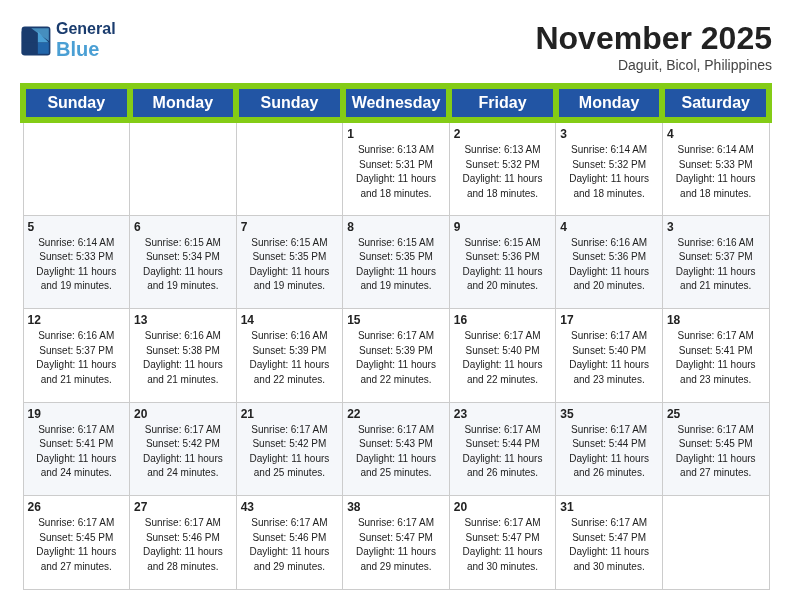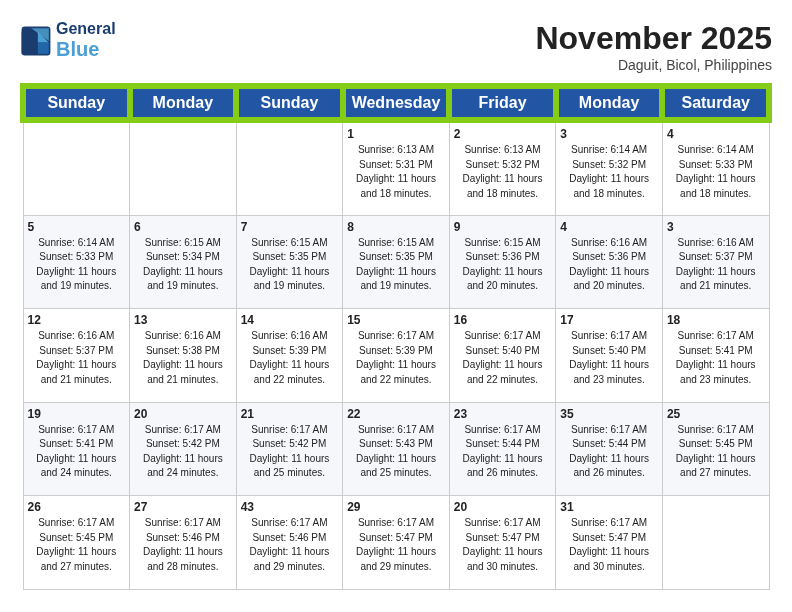--- a/index.html
+++ b/index.html
@@ -246,21 +246,21 @@
           </td>
           <td>
             <div class="day-number">27</div>
             <div class="cell-info">Sunrise: 6:17 AM<br>Sunset: 5:46 PM<br>Daylight: 11 hours<br>and 28 minutes.</div>
           </td>
           <td>
             <div class="day-number">43</div>
             <div class="cell-info">Sunrise: 6:17 AM<br>Sunset: 5:46 PM<br>Daylight: 11 hours<br>and 29 minutes.</div>
           </td>
           <td>
-            <div class="day-number">29</div>
+            <div class="day-number">38</div>
             <div class="cell-info">Sunrise: 6:17 AM<br>Sunset: 5:47 PM<br>Daylight: 11 hours<br>and 29 minutes.</div>
           </td>
           <td>
             <div class="day-number">20</div>
             <div class="cell-info">Sunrise: 6:17 AM<br>Sunset: 5:47 PM<br>Daylight: 11 hours<br>and 30 minutes.</div>
           </td>
           <td>
             <div class="day-number">31</div>
             <div class="cell-info">Sunrise: 6:17 AM<br>Sunset: 5:47 PM<br>Daylight: 11 hours<br>and 30 minutes.</div>
           </td>

